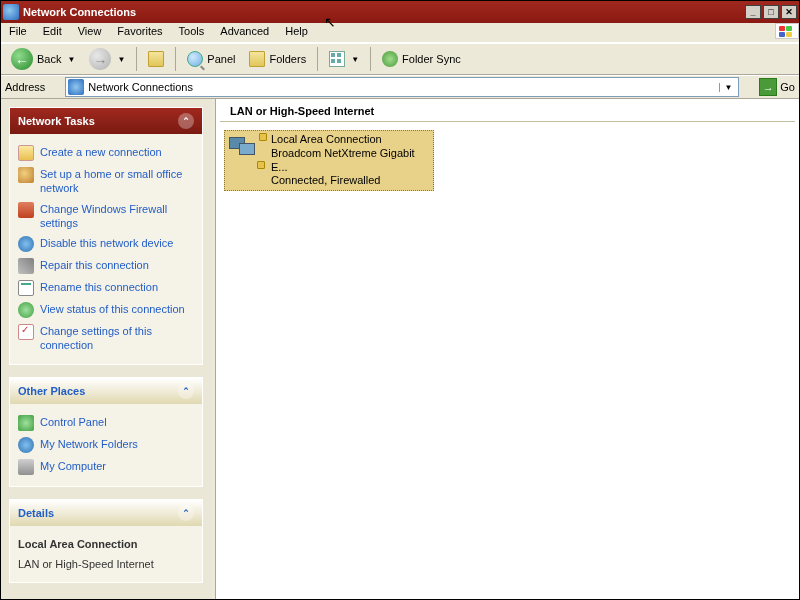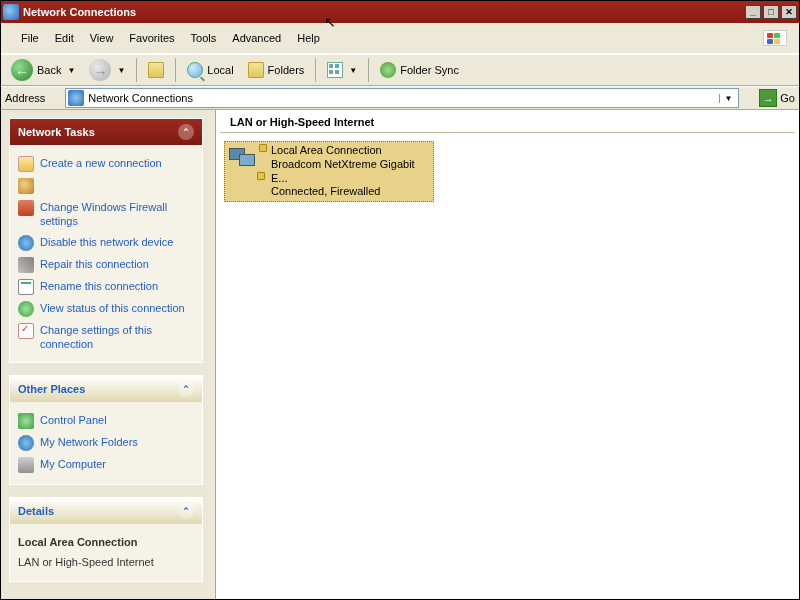--- a/index.html
+++ b/index.html
@@ -2,21 +2,21 @@
 <html><head>
 <meta charset="utf-8">
 <style>
 * { box-sizing: border-box; margin: 0; padding: 0; font-family: Tahoma, sans-serif; font-size: 11px; }
 body { width: 800px; height: 600px; overflow: hidden; background: #ece9d8; border: 1px solid #000; display: flex; flex-direction: column; }
 .titlebar { background: linear-gradient(to bottom, #a0281e, #8a1a12); height: 22px; display: flex; align-items: center; padding: 0 2px; color: #fff; font-weight: bold; }
 .titlebar .icon { width: 16px; height: 16px; margin-right: 4px; background: radial-gradient(circle at 40% 40%, #8fc8f0, #2d6cbf); border-radius: 2px; }
 .titlebar .title { flex: 1; }
 .winbtns { display: flex; gap: 0; }
 .winbtn { width: 16px; height: 14px; background: #d4d0c8; border: 1px solid #404040; margin-left: 2px; display: flex; align-items: center; justify-content: center; font-size: 9px; font-family: Marlett, Arial; color:#000;}
-.menubar { background: #ece9d8; border-bottom: 1px solid #fff; height: 31px; display: flex; align-items: center; padding: 0 12px; }
+.menubar { background: #ece9d8; border-bottom: 1px solid #fff; height: 20px; display: flex; align-items: flex-start; padding: 0 0; }
 .menubar span { padding: 2px 8px; cursor: default; }
 .menubar .flag { margin-left: auto; width: 24px; height: 16px; background: #fff; border:1px solid #ccc; position:relative; }
 .flag::before{content:"";position:absolute;left:3px;top:2px;width:6px;height:5px;background:#e33;border-radius:1px;box-shadow:7px 0 #4c4, 0 6px #46c, 7px 6px #ec4;}
 .toolbar { background: #ece9d8; border-top: 1px solid #fff; border-bottom: 1px solid #aca899; height: 32px; display: flex; align-items: center; padding: 0 4px; gap: 2px; }
 .tbtn { display: flex; align-items: center; padding: 3px 5px; gap: 4px; border: 1px solid transparent; border-radius: 3px; }
 .circ { width: 22px; height: 22px; border-radius: 50%; display: flex; align-items: center; justify-content: center; color: #fff; font-size: 14px; font-weight: bold; }
 .green { background: radial-gradient(circle at 35% 35%, #8fdc8f, #2a8a2a); }
 .grey { background: radial-gradient(circle at 35% 35%, #e8e8e8, #b0b0b0); color:#888; }
 .sep { width: 1px; height: 24px; background: #aca899; margin: 0 3px; }
 .smico { width: 16px; height: 16px; display: inline-block; }
@@ -104,21 +104,21 @@
     <div class="circ grey">→</div>
     <span class="dd">▼</span>
   </div>
   <div class="sep"></div>
   <div class="tbtn">
       <span class="smico folder-ico"></span>
     </div>
   <div class="sep"></div>
   <div class="tbtn">
       <span class="smico search-ico"></span>
-      <span>Local</span>
+      <span>Panel</span>
     </div>
   <div class="tbtn">
       <span class="smico folder-ico"></span>
       <span>Folders</span>
     </div>
   <div class="sep"></div>
   <div class="tbtn">
       <span class="smico views-ico"></span>
       <span class="dd">▼</span>
     </div>
@@ -149,20 +149,21 @@
         <span>Network Tasks</span>
         <span class="chev">⌃</span>
       </div>
       <div class="panel-body">
         <div class="task">
             <span class="tico ic-new"></span>
             <span class="lbl">Create a new connection</span>
           </div>
         <div class="task">
             <span class="tico ic-home"></span>
+            <span class="lbl">Set up a home or small office network</span>
           </div>
         <div class="task">
             <span class="tico ic-fw"></span>
             <span class="lbl">Change Windows Firewall settings</span>
           </div>
         <div class="task">
             <span class="tico ic-dis"></span>
             <span class="lbl">Disable this network device</span>
           </div>
         <div class="task">

